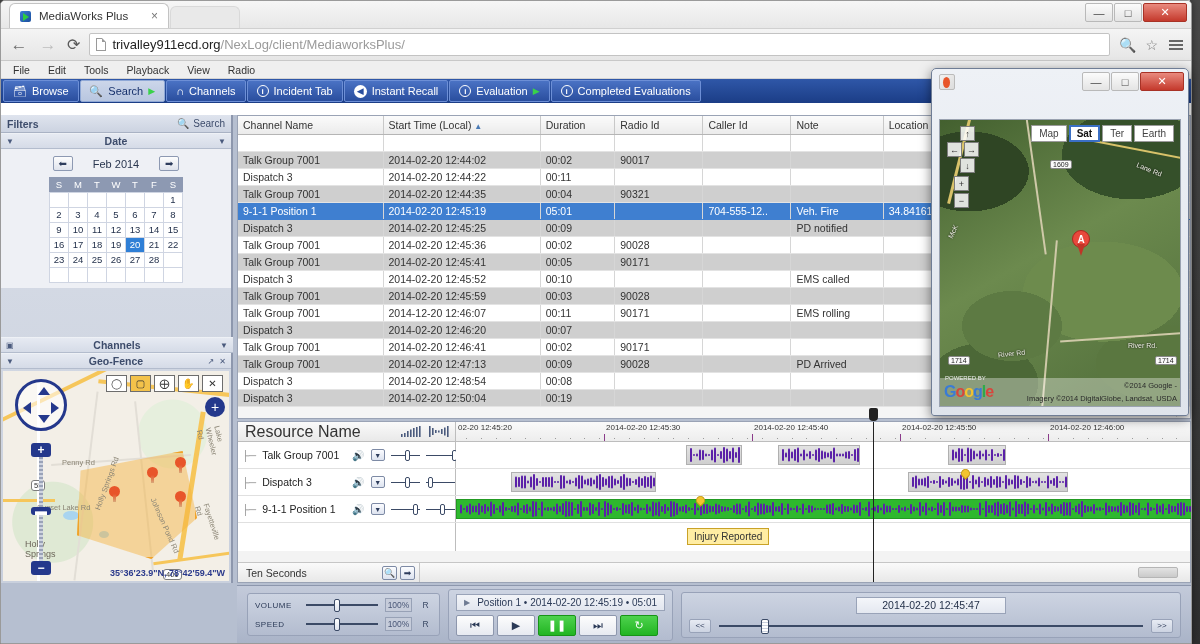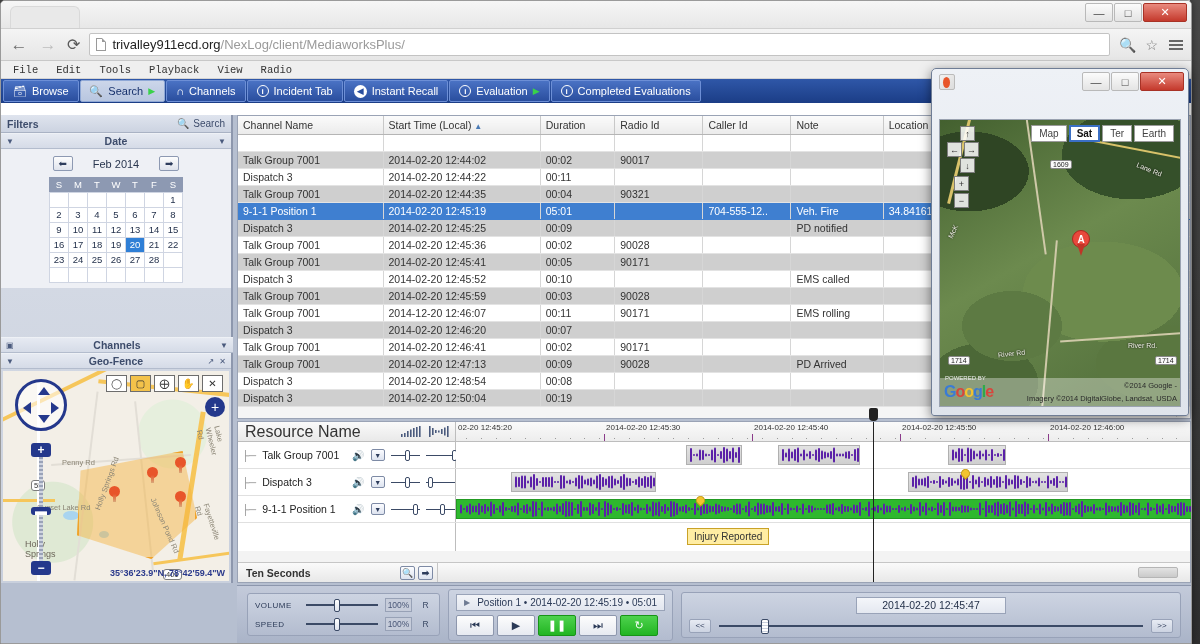--- a/index.html
+++ b/index.html
@@ -52,21 +52,21 @@
   .pageicon:after{content:"";position:absolute;right:-1px;top:-1px;border-top:4px solid #fff;
      border-left:4px solid #9a9a9a;}
   #urltext { font-size:13px; color:#9a9a9a; white-space:nowrap; }
   #urltext b { color:#222; font-weight:normal; }
   .obicon { color:#777; font-size:14px; }
   #menubtn { display:flex; flex-direction:column; gap:2px; margin-left:2px; }
   #menubtn i { display:block; width:14px; height:2px; background:#666; }
 
   
   #appmenu { height:18px; background:#efefef; border-bottom:1px solid #d4d4d4;
-     display:flex; align-items:center; padding-left:12px; gap:18px;font-family:Liberation Mono, monospace; }
+     display:flex; align-items:center; padding-left:12px; gap:18px; }
   #appmenu span { font-size:10.5px; color:#333; }
 
   
   #apptoolbar { height:24px; background:linear-gradient(180deg,#2f57a8,#1b3d86);
      display:flex; align-items:stretch; padding:1px 2px; gap:1px; }
   .ttab { display:flex; align-items:center; gap:5px; padding:0 9px; color:#fff; font-size:11px;
      background:linear-gradient(180deg,#4a72c4,#2a4e9e); border:1px solid #6d8fd6; border-radius:2px;
      white-space:nowrap; }
   .ttab.active { background:linear-gradient(180deg,#ccd6ea,#b8c6e0); color:#16306b; border-color:#8fa8d6; }
   .ttab .ci { font-size:11px; display:inline-block; }
@@ -211,22 +211,22 @@
   .pinmark { position:absolute; width:9px;height:9px; background:#f2c430; border:1px solid #c69a12;
      border-radius:50% 50% 50% 0; transform:rotate(-45deg); }
   #playhead { position:absolute; top:0; bottom:0; width:1px; background:#222; z-index:6; }
   #playhead .cap { position:absolute; top:-14px; left:-4px; width:9px; height:13px; background:#222;
      border-radius:2px 2px 4px 4px; }
   #annorow { height:28px; display:flex; }
   .annobox { position:absolute; top:5px; background:#ffeda3; border:1px solid #c9a227;
      font-size:10px; color:#333; padding:2px 6px; }
   #tl-foot { position:absolute; left:0; right:0; bottom:0; height:20px;
      background:linear-gradient(180deg,#fafafa,#e8e8e8); border-top:1px solid #c6c6c6; display:flex; }
-  #tl-foot .lbl { width:200px; display:flex; align-items:center; justify-content:space-between;
-     padding:0 4px 0 8px; border-right:1px solid #c6c6c6; font-size:10.5px; color:#333;font-weight:bold; }
+  #tl-foot .lbl { width:182px; display:flex; align-items:center; justify-content:space-between;
+     padding:0 4px 0 8px; border-right:1px solid #c6c6c6; font-size:10.5px; color:#333; }
   .sqbtn { width:15px; height:14px; border:1px solid #7d8aa5; border-radius:2px;
      background:linear-gradient(180deg,#fcfdff,#dde3ef); display:flex; align-items:center;
      justify-content:center; font-size:9px; color:#2d3c5c; }
   #tl-foot .hscroll { flex:1; position:relative; }
   #tl-foot .hthumb { position:absolute; right:12px; top:4px; width:40px; height:11px;
      background:linear-gradient(180deg,#e3e3e3,#cacaca); border:1px solid #b5b5b5; border-radius:2px; }
 
   
   #transport { position:absolute; left:236px; right:0; bottom:0; height:58px;
      background:linear-gradient(180deg,#c3cada,#aab4c8); border-top:1px solid #8d97ad;
@@ -331,20 +331,25 @@
 
   <div id="bg-window">
     <div class="bg-title">Eclipse Workspace Layout Of NexLog - Main</div>
     <div class="bg-tabs">&nbsp;</div>
   </div>
 
   <div id="chrome">
 
     <div id="titlebar">
       <div id="tabstrip">
+        <div class="tab">
+          <span class="tab-fav"></span>
+          <span class="tab-title">MediaWorks Plus</span>
+          <span class="tab-close">×</span>
+        </div>
         <div class="ghost-tab"></div>
       </div>
       <div class="winbtns">
         <div class="wb">—</div>
         <div class="wb">□</div>
         <div class="wb close">✕</div>
       </div>
     </div>
 
     <div id="omnibar">

